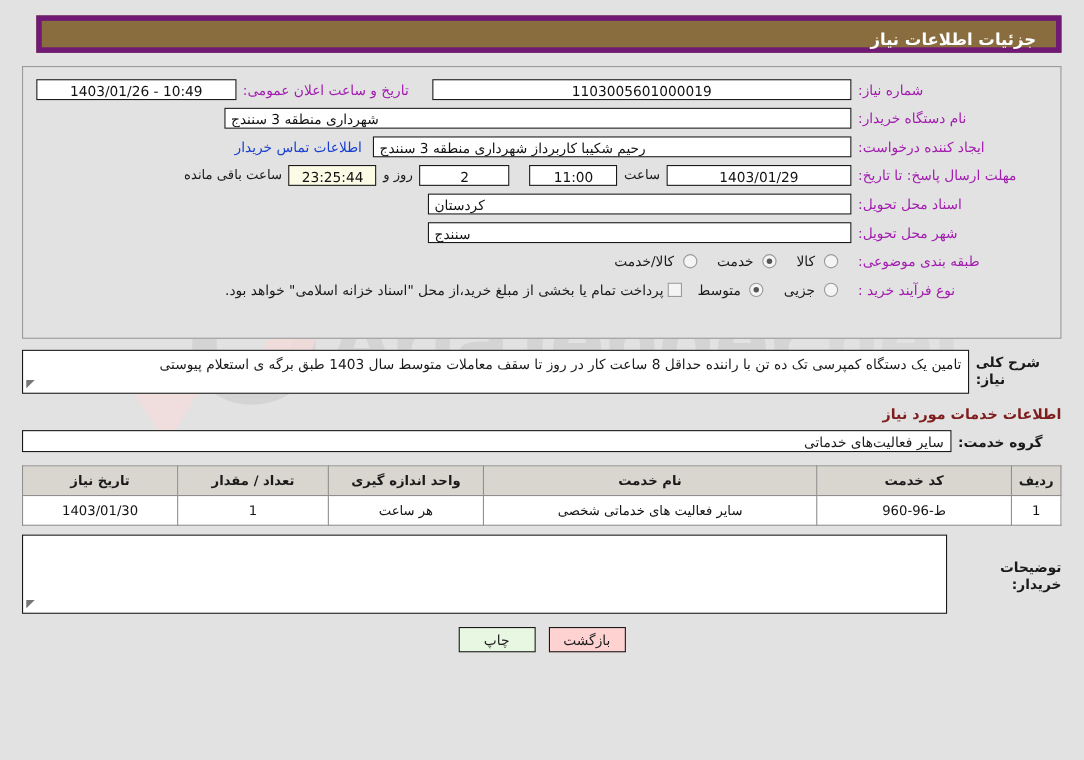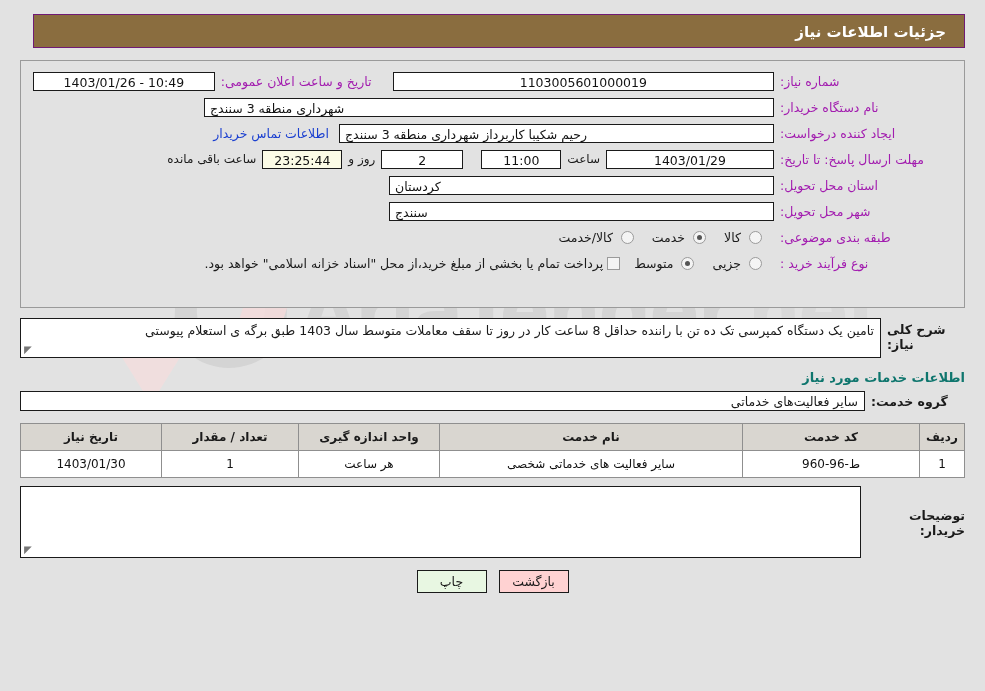--- a/index.html
+++ b/index.html
@@ -82,21 +82,21 @@
 
   
   .page {
     position: relative;
     z-index: 1;
     padding: 0;
   }
   .title-bar {
     margin: 14px 20px 0 33px;
     background: #8a6d3f;
-    border: 1px solid #701a75;
+    border: 5px solid #701a75;
     height: 34px;
     line-height: 34px;
     color: #ffffff;
     font-size: 15px;
     font-weight: bold;
     text-align: right;
     padding: 0 18px;
     box-sizing: border-box;
   }
   .panel {
@@ -244,21 +244,21 @@
     font-size: 10px;
     line-height: 10px;
     transform: scaleX(-1);
   }
 
   .section-head {
     margin: 12px 20px 4px 20px;
     font-weight: bold;
     font-size: 13px;
     text-align: right;
-    color: #0f766e;
+    color: #7f1d1d;
   }
   .svc-row {
     margin: 6px 20px 0 20px;
     display: flex;
     align-items: center;
   }
   .svc-lbl {
     width: 100px;
     min-width: 100px;
     font-weight: bold;
@@ -396,21 +396,21 @@
       <div class="inline-lbl">ساعت</div>
       <div class="fld w-time num">11:00</div>
       <div style="width:18px;"></div>
       <div class="fld w-days num">2</div>
       <div class="inline-lbl">روز و</div>
       <div class="fld w-clock">23:25:44</div>
       <div class="inline-lbl">ساعت باقی مانده</div>
     </div>
 
     <div class="row">
-      <div class="lbl">استان محل تحویل:</div>
+      <div class="lbl">اسناد محل تحویل:</div>
       <div class="fld rtl-text" style="width:385px;">کردستان</div>
     </div>
 
     <div class="row">
       <div class="lbl">شهر محل تحویل:</div>
       <div class="fld rtl-text" style="width:385px;">سنندج</div>
     </div>
 
     <div class="row">
       <div class="lbl">طبقه بندی موضوعی:</div>

